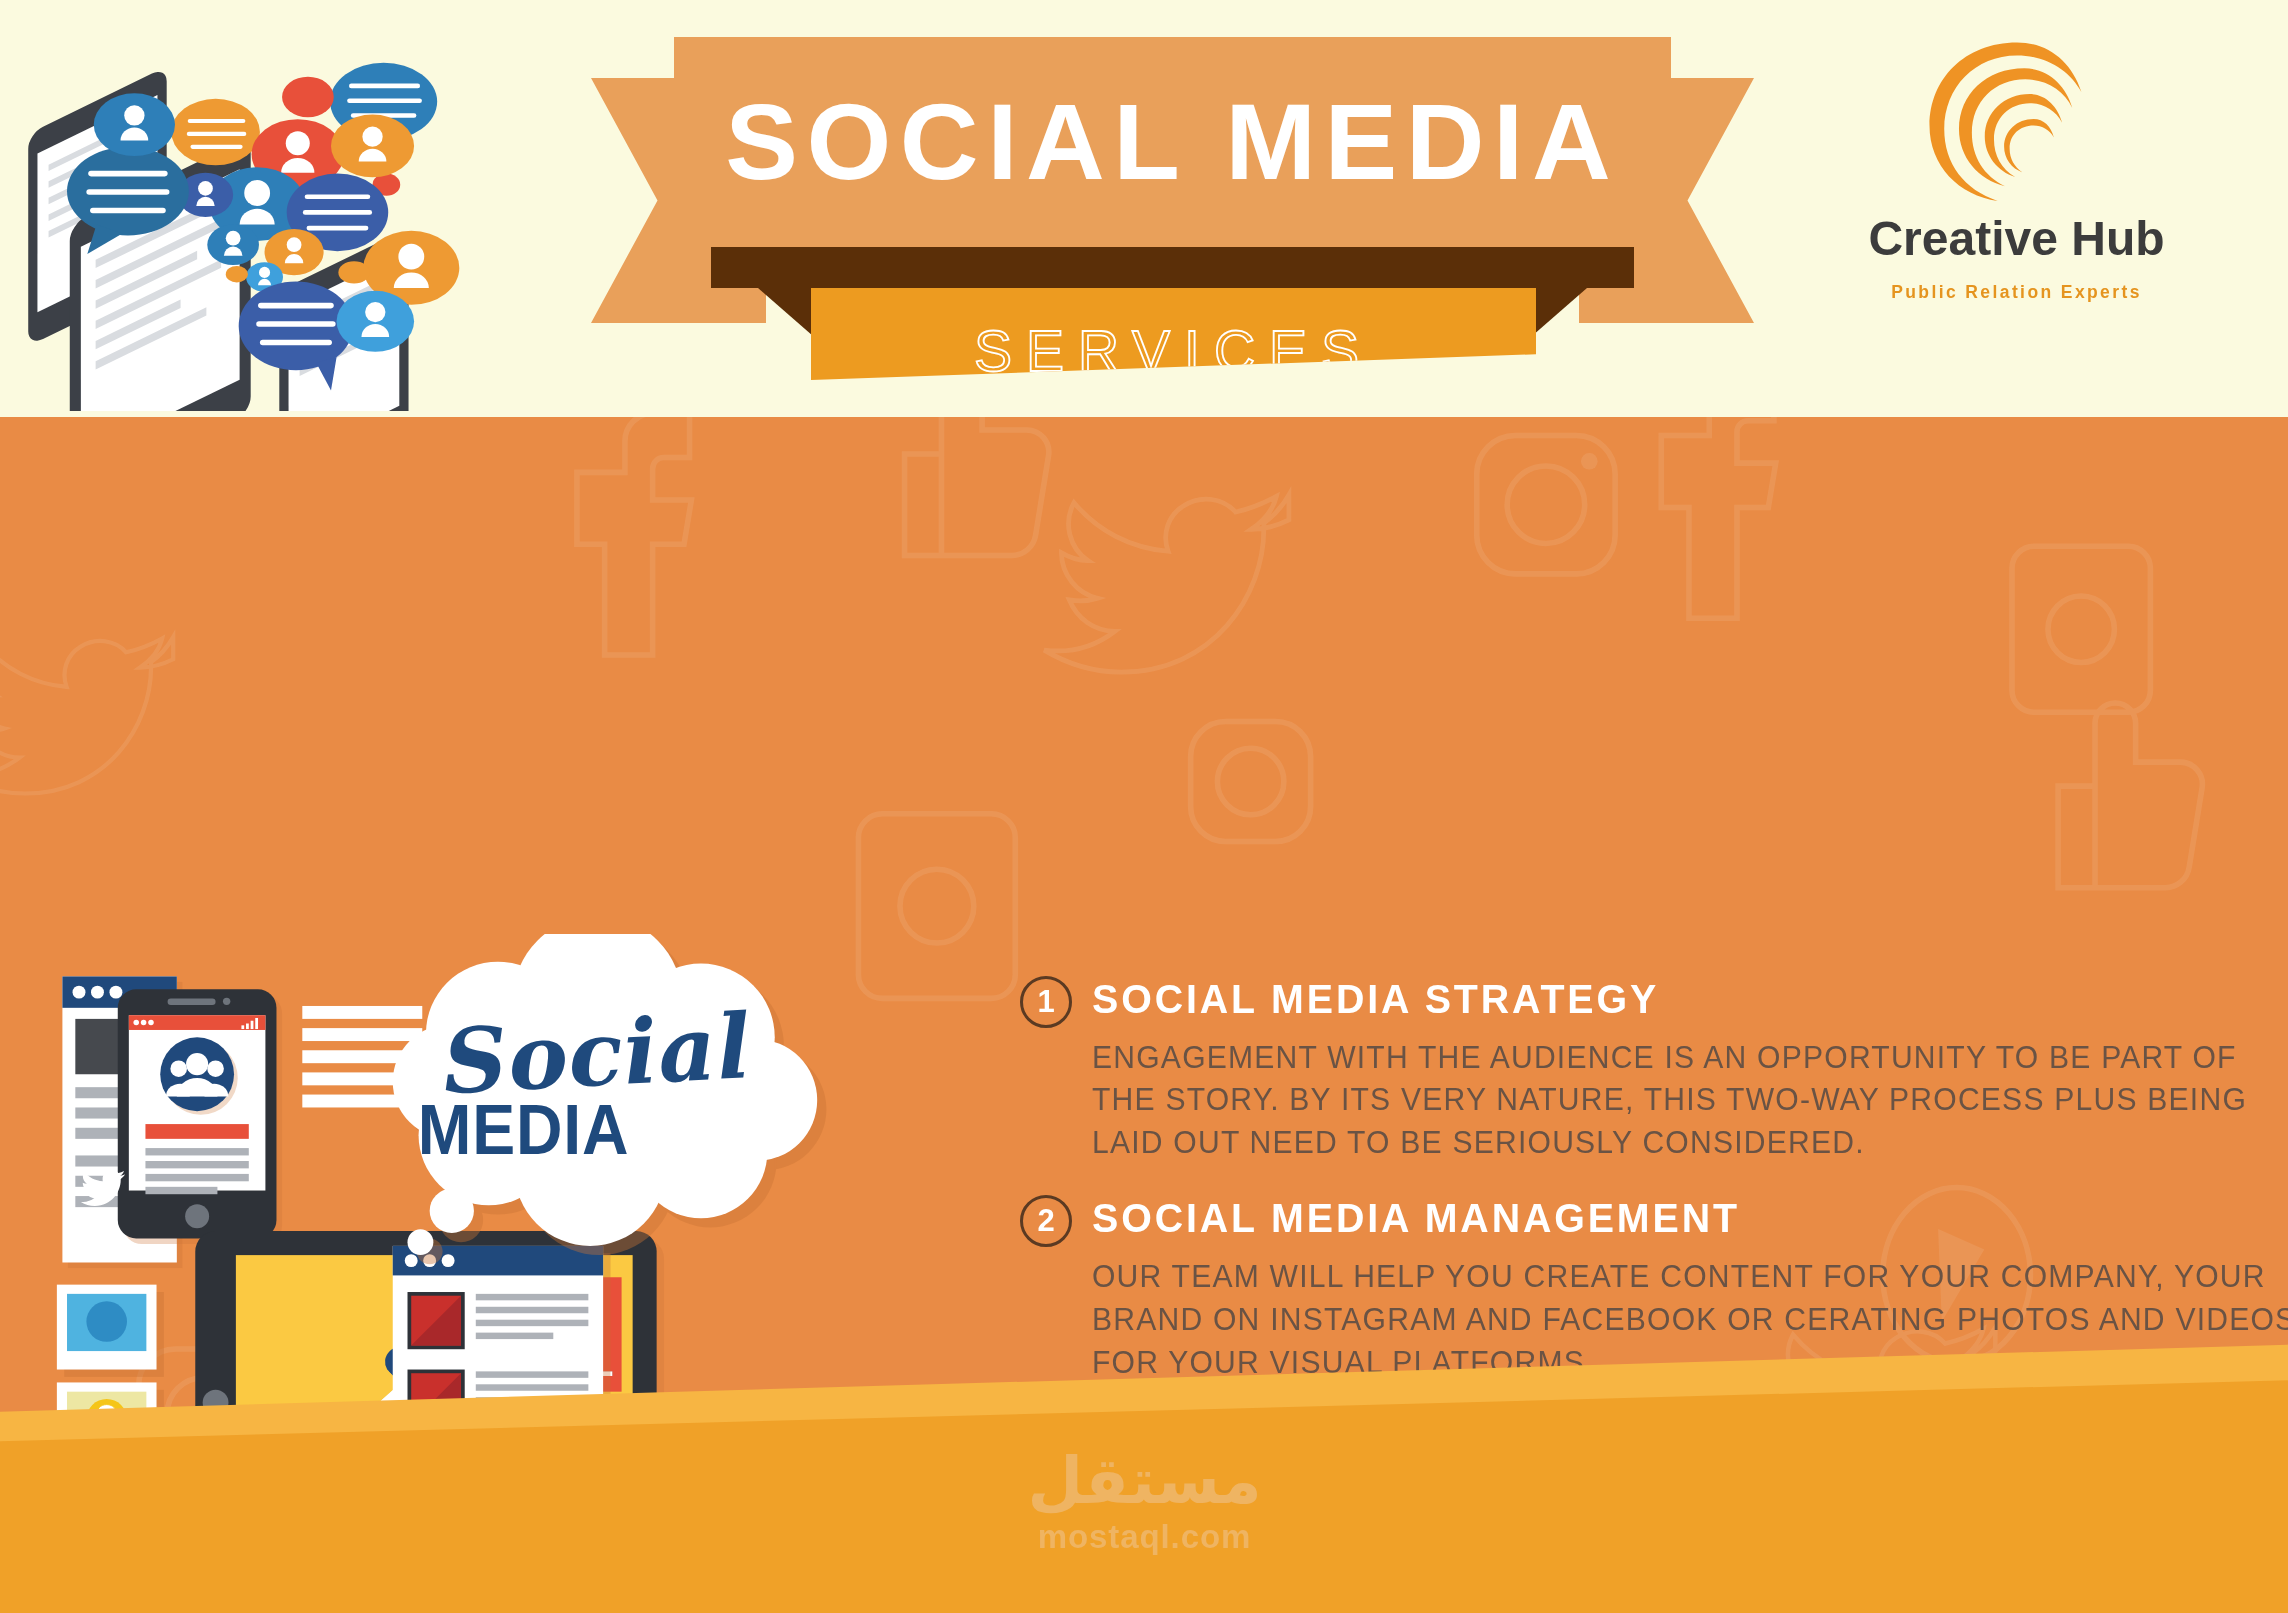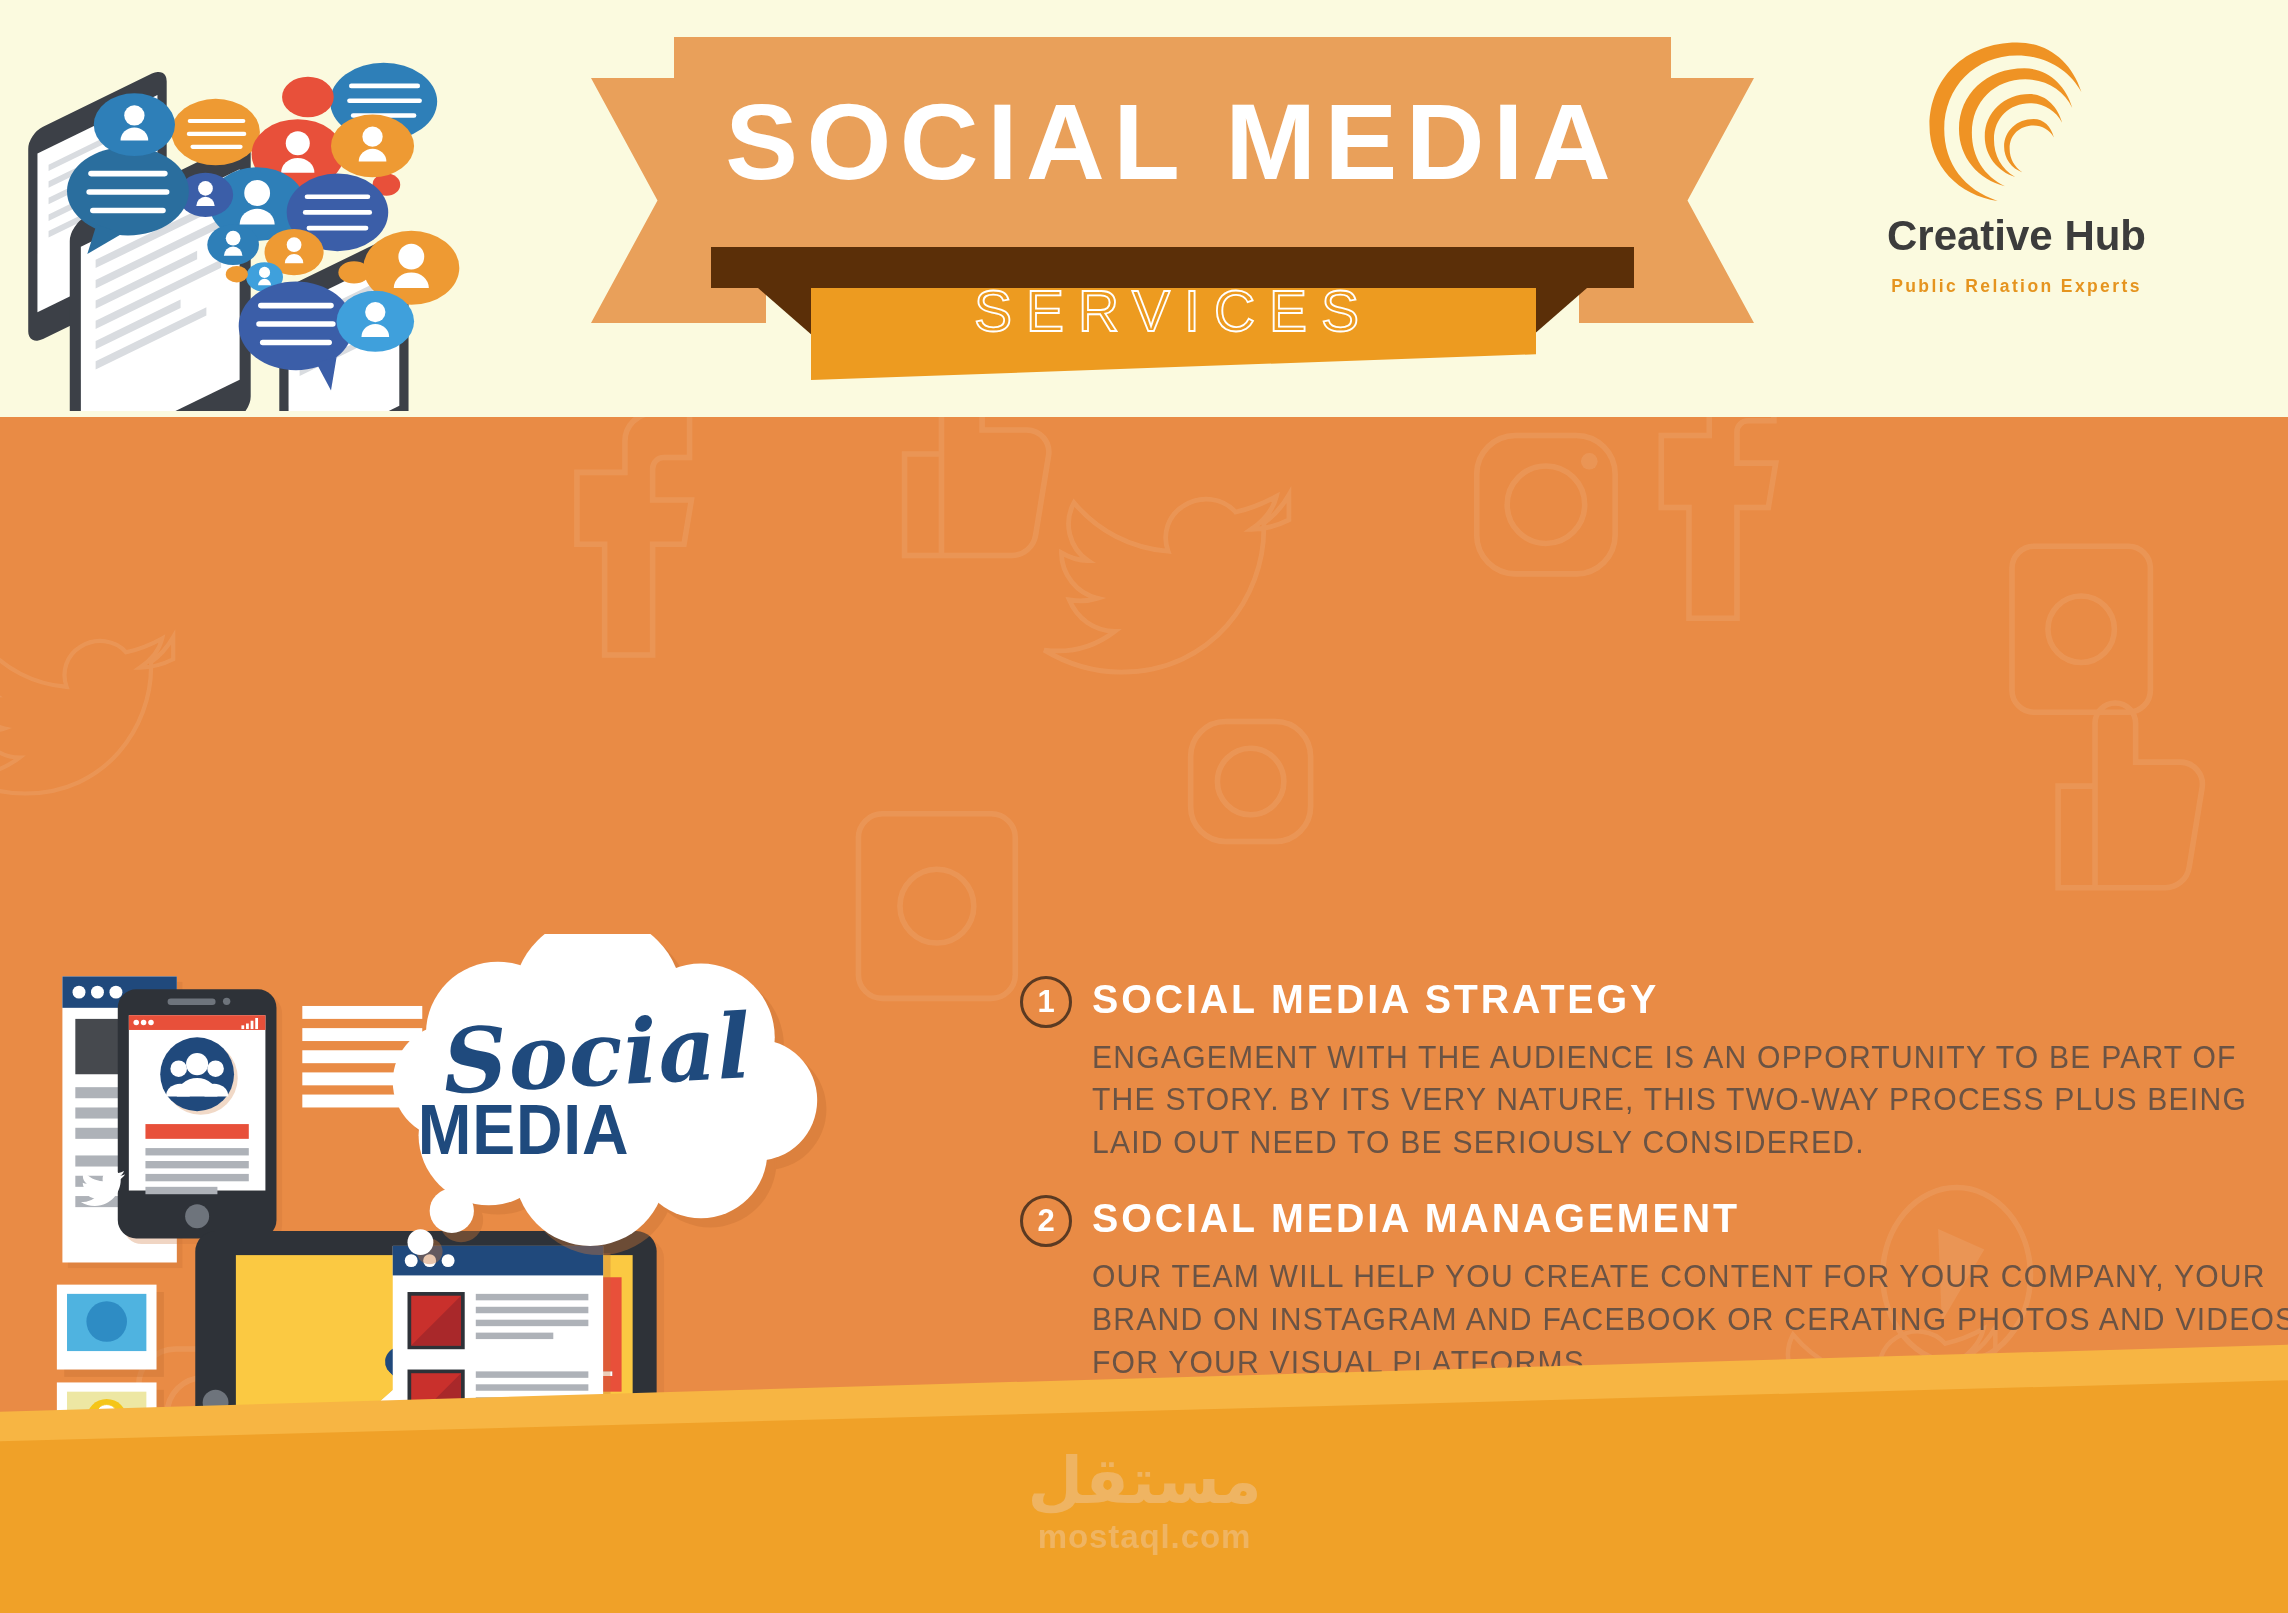--- a/index.html
+++ b/index.html
@@ -71,41 +71,41 @@
     background:#5B2F08;
     clip-path:polygon(0% 0%, 100% 0%, 0% 100%);
     z-index:3;
   }
 
   
   .ribbon-sub {
     position:absolute; left:220px; top:251px; width:725px; height:92px;
     background:#ED9B20;
     z-index:4;
-    display:flex; align-items:flex-start; justify-content:center;
+    display:flex; align-items:flex-end; justify-content:center;
     clip-path:polygon(0% 0%, 100% 0%, 100% 72%, 0% 100%);
   }
   .ribbon-sub-title {
     color:#FFFFFF;
     font-size:57px;
     font-weight:300;
     letter-spacing:14px;
     line-height:1;
     -webkit-text-stroke:1.8px #FFFFFF;
     color:transparent;
     font-family:"Liberation Sans", sans-serif;
     white-space:nowrap;
     margin-top:-5.5px;
   }
 
   
   .logo { position:absolute; right:120px; top:37px; width:305px; text-align:center; }
   .logo-mark { width:212px; height:175px; margin:0 auto; display:block; }
   .logo-name {
-    font-size:42px; font-weight:700; color:#3C3C3C;
+    font-size:48px; font-weight:700; color:#3C3C3C;
     letter-spacing:0px; line-height:1.05; margin-top:1.8px;
   }
   .logo-tag {
     font-size:17.5px; font-weight:700; color:#E5941F;
     letter-spacing:2.4px; margin-top:18px;
   }
 
   
   .hero-phones { position:absolute; left:18.5px; top:23px; width:480px; height:388px; }
 

